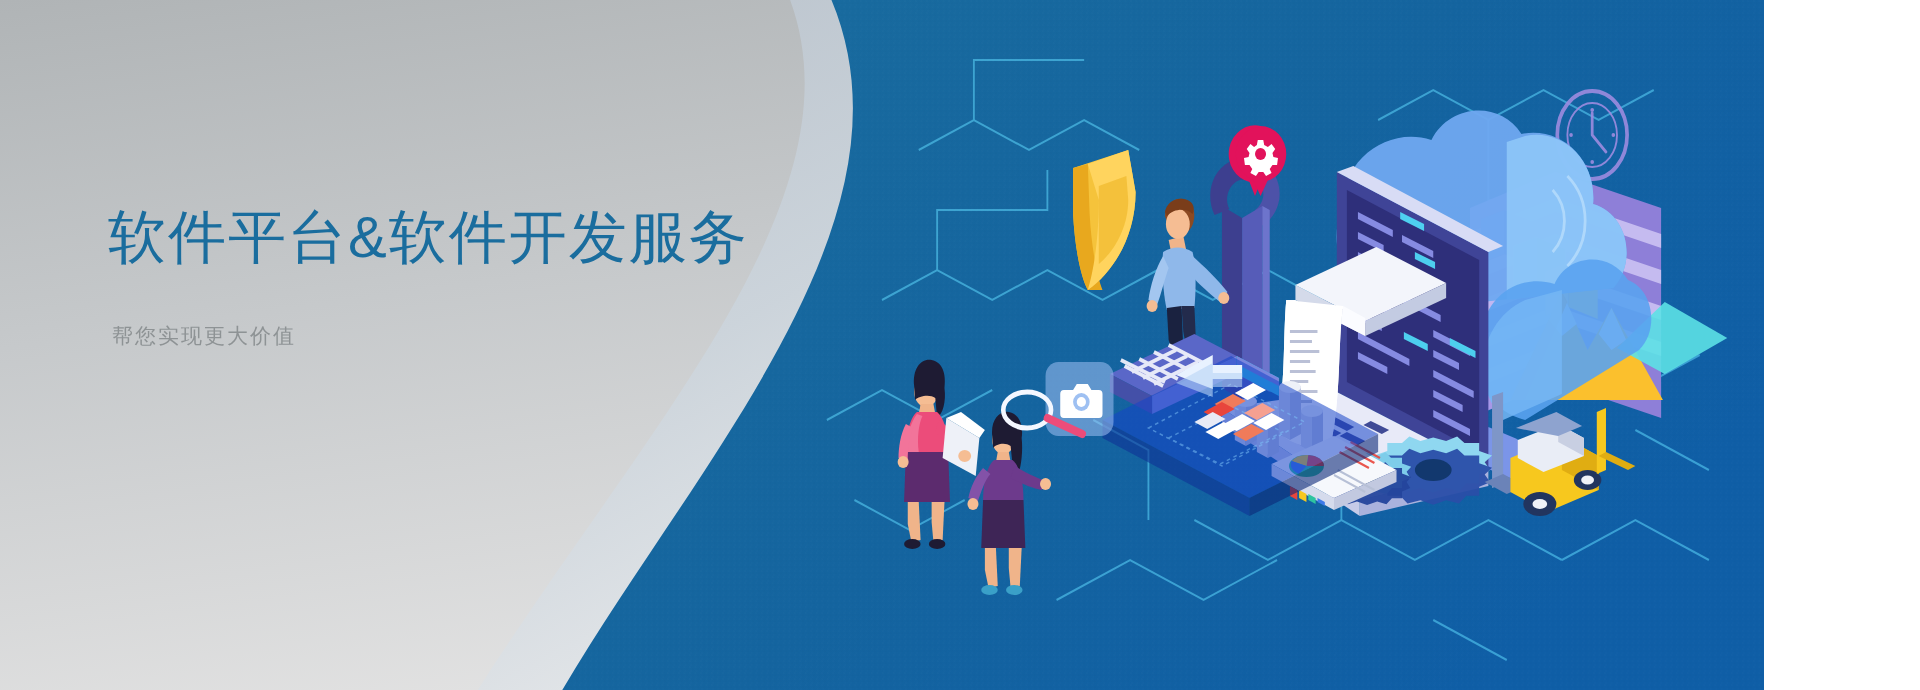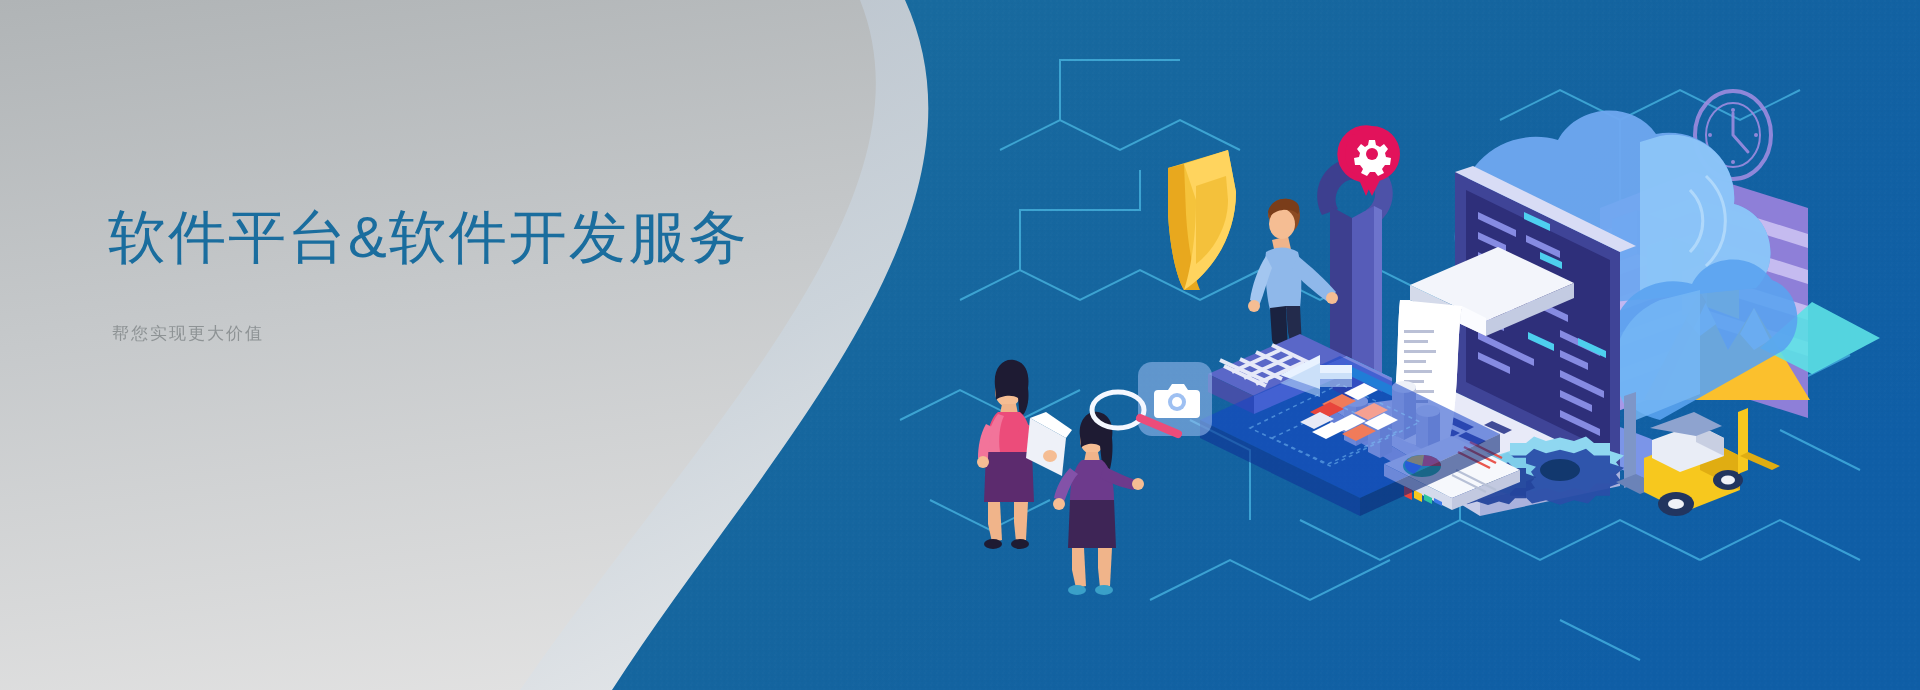--- a/index.html
+++ b/index.html
@@ -3,21 +3,21 @@
 <meta charset="utf-8">
 <title>Banner</title>
 <style>
   html, body {
     margin: 0;
     padding: 0;
     background: #ffffff;
   }
   .banner {
     position: relative;
-    width: 1920px;
+    width: 1764px;
     height: 690px;
     overflow: hidden;
     font-family: "Liberation Sans", "DejaVu Sans", sans-serif;
   }
   .layer {
     position: absolute;
     inset: 0;
     width: 100%;
     height: 100%;
   }
@@ -32,21 +32,21 @@
     font-size: 58px;
     line-height: 1.12;
     font-weight: 400;
     letter-spacing: 2px;
     color: #1a6d9e;
     white-space: nowrap;
     margin: 0;
   }
   .subline {
     margin: 52px 0 0 4px;
-    font-size: 17px;
+    font-size: 21px;
     letter-spacing: 2px;
     font-weight: 400;
     color: #8e9395;
     white-space: nowrap;
   }
 </style>
 </head>
 <body>
 
 <div class="banner">

